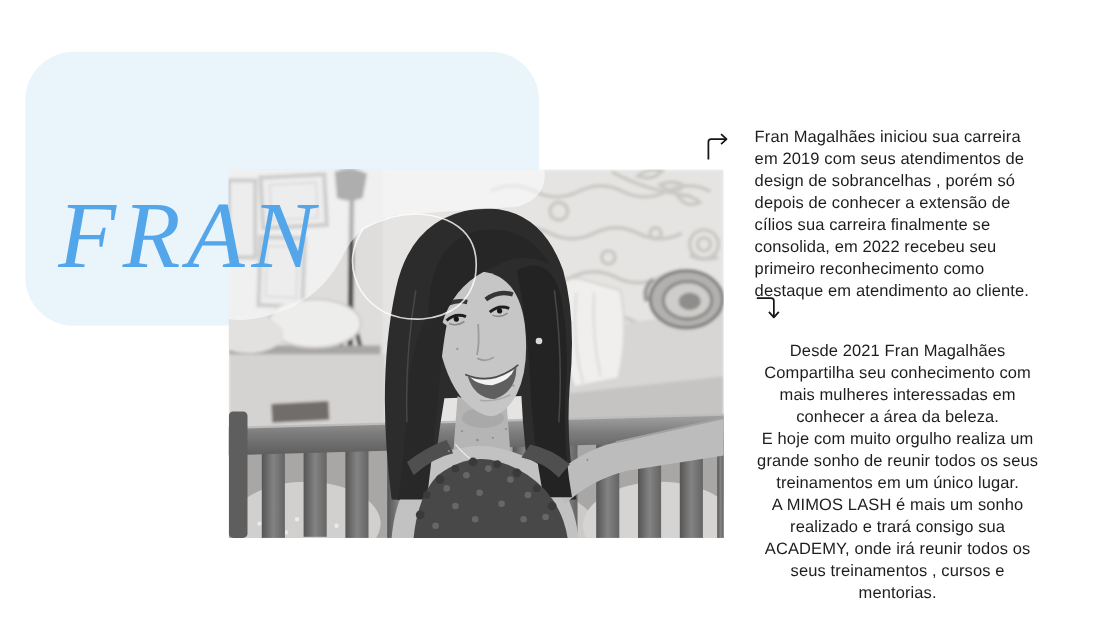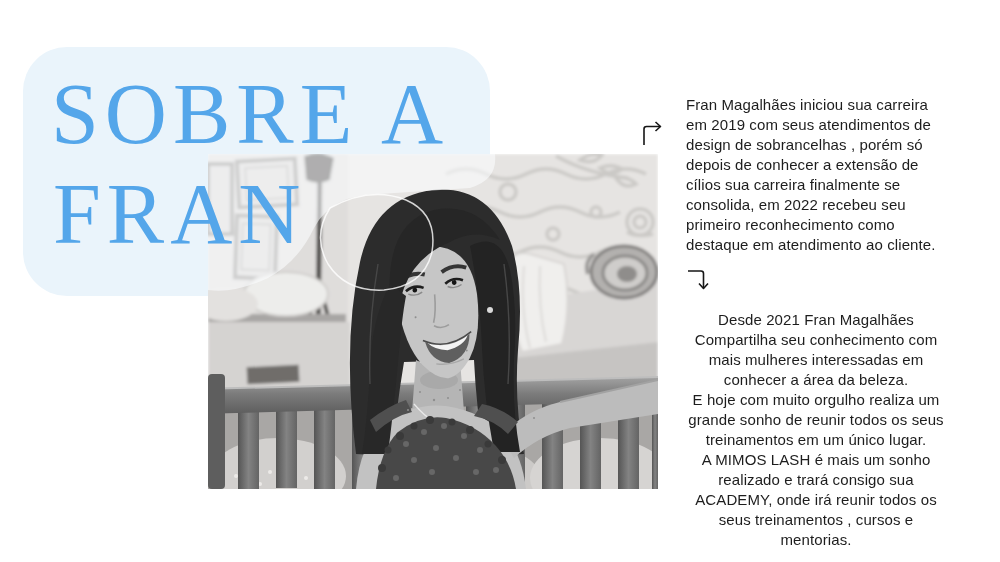--- a/index.html
+++ b/index.html
@@ -7,24 +7,24 @@
           font-family:"Liberation Sans",sans-serif;}
   .panel{position:absolute;left:23px;top:47px;width:467px;height:249px;
          background:#eaf4fb;border-radius:44px;z-index:1;}
   .photo-wrap{position:absolute;left:208px;top:154px;width:450px;height:335px;z-index:2;}
   .photo-wrap svg{display:block;}
   .blob-overlay{position:absolute;left:208px;top:154px;z-index:3;}
   .title-line{position:absolute;z-index:4;color:#54a6ea;
               font-family:"Liberation Serif","DejaVu Serif",serif;font-weight:400;
               font-size:86px;line-height:1;letter-spacing:6px;white-space:nowrap;}
   #title-1{left:51px;top:71px;}
-  #title-2{left:53px;top:171px;}
+  #title-2{left:53px;top:171px;font-style:italic;}
   .para{position:absolute;left:686px;width:260px;z-index:5;color:#1d1d1d;
         font-size:15px;line-height:20px;letter-spacing:0.1px;}
-  #para-1{top:80px;}
+  #para-1{top:100px;}
   #para-2{top:295px;white-space:pre-line;text-align:center;}
   .arrow{position:absolute;z-index:5;}
   #arrow-1{left:641px;top:121px;}
   #arrow-2{left:687px;top:267px;}
 </style>
 </head>
 <body>
 
 <div class="canvas">
 
@@ -231,21 +231,20 @@
         </g>
       </g>
     </svg>
   </div>
 
   <svg class="blob-overlay" width="292" height="150" viewBox="0 0 292 150">
     <path d="M0,0 H287 Q290,26 262,34 L172,40 Q124,40 106,74 Q90,108 60,124 Q26,140 0,136 Z" fill="rgba(251,253,255,0.58)"></path>
     <path d="M122,54 Q162,32 198,46 Q230,60 224,98 Q216,132 176,136 Q138,138 120,110 Q104,82 122,54 Z" fill="none" stroke="rgba(255,255,255,0.8)" stroke-width="1.5"></path>
   </svg>
 
-  <div class="title-line" id="title-1">SOBRE A</div>
   <div class="title-line" id="title-2">FRAN</div>
 
   <svg class="arrow" id="arrow-1" width="25" height="25" viewBox="0 0 25 25">
     <path d="M3,24 V8 Q3,5.5 5.5,5.5 H19" fill="none" stroke="#161616" stroke-width="1.6" stroke-linejoin="round"></path>
     <path d="M14.5,1 L19.5,5.5 L14.5,10" fill="none" stroke="#161616" stroke-width="1.6" stroke-linejoin="round"></path>
   </svg>
   <svg class="arrow" id="arrow-2" width="25" height="25" viewBox="0 0 25 25">
     <path d="M1,4 H14 Q16.5,4 16.5,6.5 V21" fill="none" stroke="#161616" stroke-width="1.6" stroke-linejoin="round"></path>
     <path d="M12,16.5 L16.5,21.5 L21,16.5" fill="none" stroke="#161616" stroke-width="1.6" stroke-linejoin="round"></path>
   </svg>

